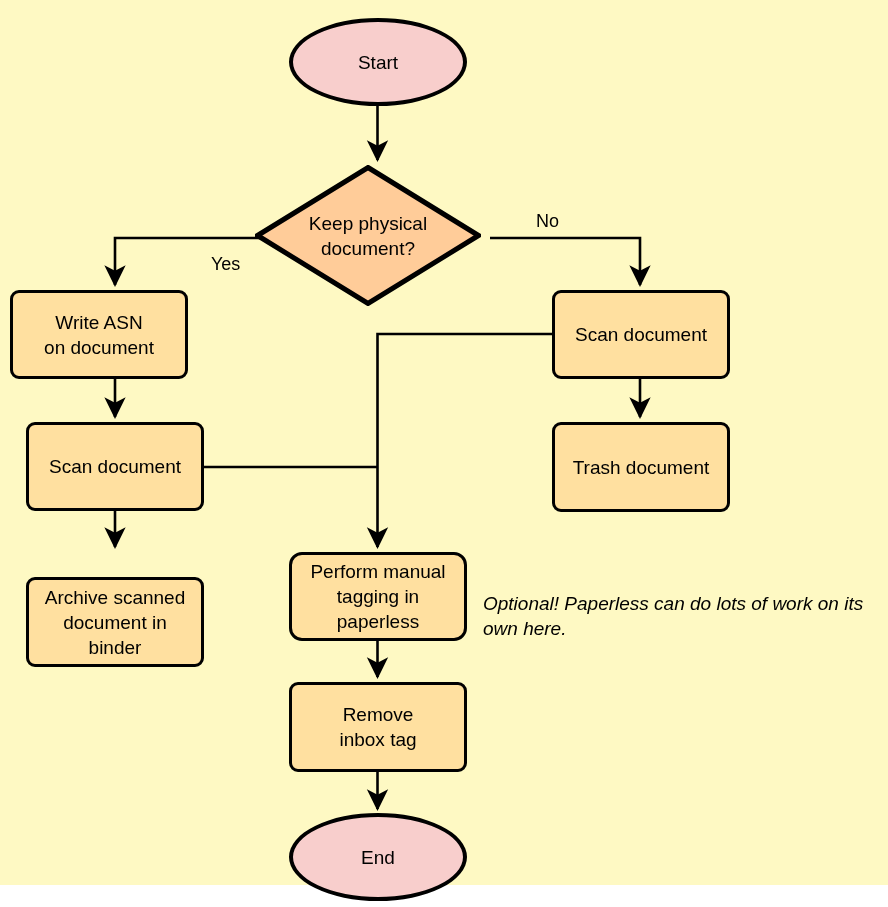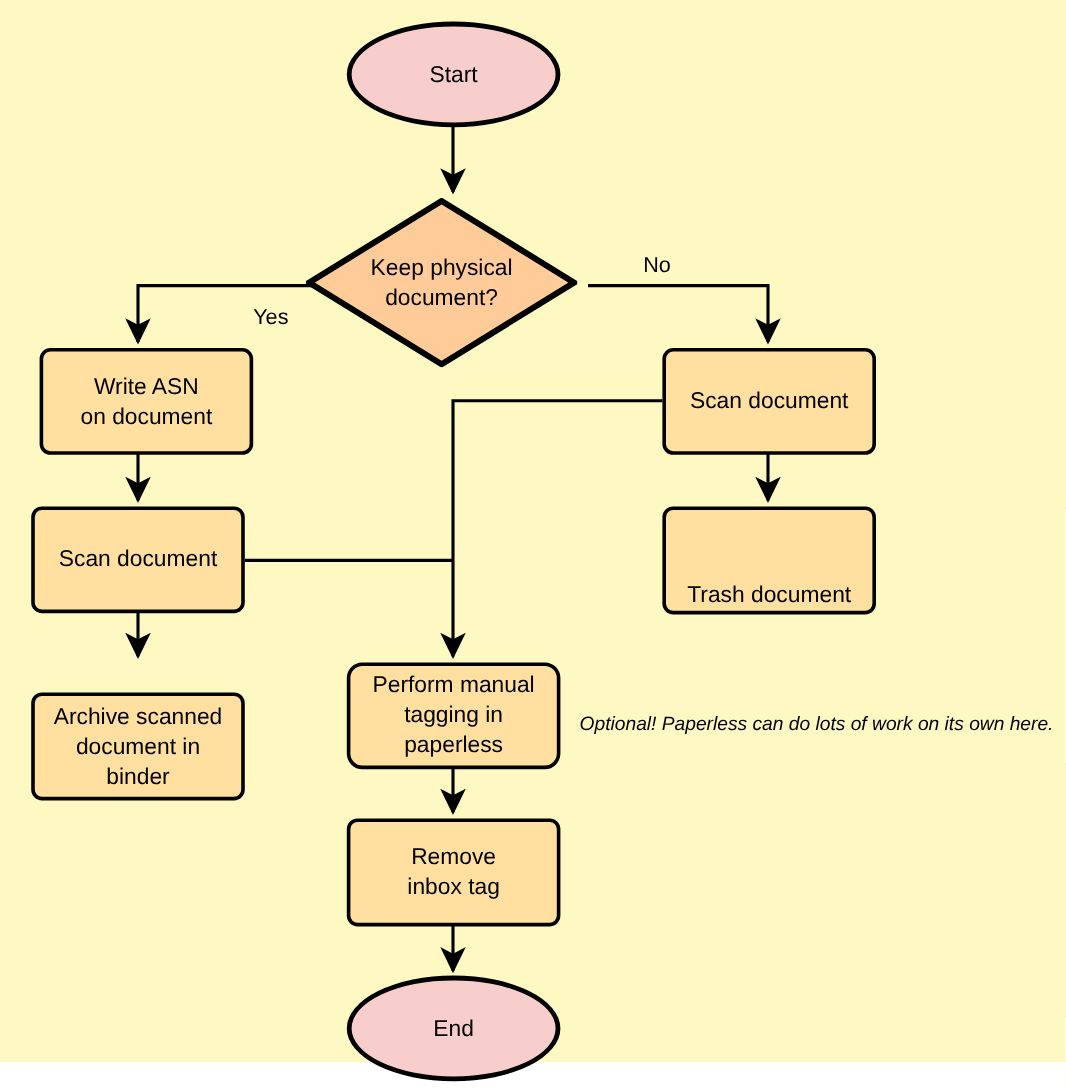--- a/index.html
+++ b/index.html
@@ -73,21 +73,21 @@
     position: absolute;
     font-size: 18px;
     line-height: 20px;
     color: #000000;
     z-index: 3;
     white-space: nowrap;
   }
   .annotation {
     position: absolute;
     font-style: italic;
-    font-size: 16px;
+    font-size: 19px;
     line-height: 25px;
     color: #000000;
     z-index: 3;
   }
 </style>
 </head>
 <body>
 
 <div id="canvas">
 
@@ -127,40 +127,40 @@
   </div>
 
   <div class="node decision" style="left:255px; top:165px; width:226px; height:141px;">
     <svg class="diamond-shape" viewBox="0 0 226 141" preserveAspectRatio="none" xmlns="http://www.w3.org/2000/svg">
       <polygon points="113,2.5 223.5,70.5 113,138.5 2.5,70.5" fill="#ffcc99" stroke="#000000" stroke-width="5" stroke-linejoin="miter"></polygon>
     </svg>
     <span class="decision-label">Keep physical
 document?</span>
   </div>
 
-  <div class="node process" style="left:33px; top:290px; width:178px; height:89px;">
+  <div class="node process" style="left:10px; top:290px; width:178px; height:89px;">
     <span>Write ASN
 on document</span>
   </div>
 
   <div class="node process" style="left:26px; top:422px; width:178px; height:89px;">
     <span>Scan document</span>
   </div>
 
   <div class="node process" style="left:26px; top:577px; width:178px; height:90px;">
     <span>Archive scanned
 document in
 binder</span>
   </div>
 
   <div class="node process" style="left:552px; top:290px; width:178px; height:89px;">
     <span>Scan document</span>
   </div>
 
-  <div class="node process" style="left:552px; top:422px; width:178px; height:90px;align-items:flex-end;">
+  <div class="node process" style="left:552px; top:422px; width:178px; height:90px;">
     <span>Trash document</span>
   </div>
 
   <div class="node process" style="left:289px; top:552px; width:178px; height:89px;border-radius:13px;">
     <span>Perform manual
 tagging in
 paperless</span>
   </div>
 
   <div class="node process" style="left:289px; top:682px; width:178px; height:90px;">

